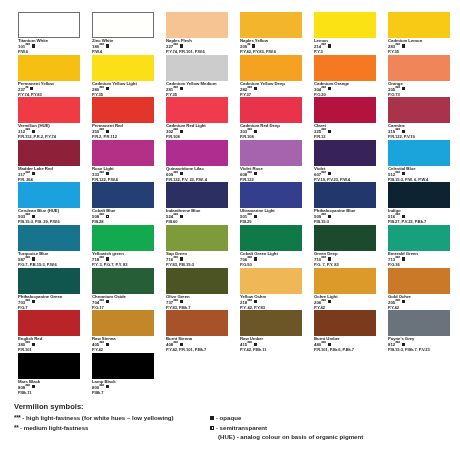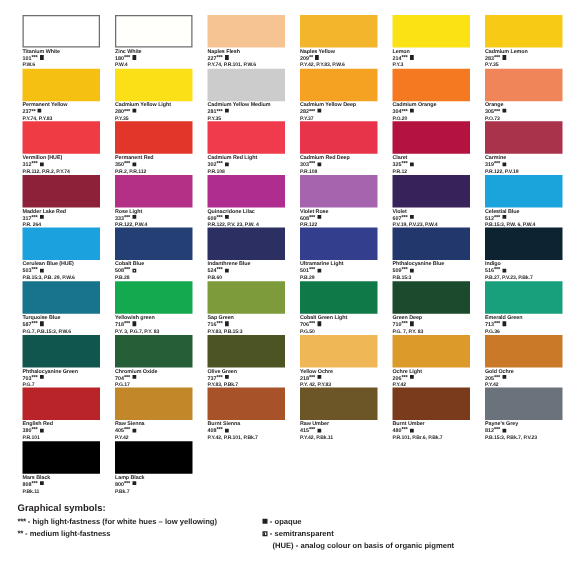--- a/index.html
+++ b/index.html
@@ -541,21 +541,21 @@
           <div class="meta">
             <span class="cname">Lamp Black</span>
             <span class="cline2"><span>800</span><span class="stars">***</span><span class="op"></span></span>
             <span class="cpig">P.Bk.7</span>
           </div>
         </div>
       </div>
     </div>
 
   <div id="legend">
-    <div class="legend-title">Graphical symbols:</div>
+    <div class="legend-title">Vermilion symbols:</div>
     <div class="legend-body">
       <div class="lg-left">
         <div class="lg-line">
           <span class="stars">***</span>
           <span>- high light-fastness (for white hues – low yellowing)</span>
         </div>
         <div class="lg-line">
           <span class="stars">**</span>
           <span>- medium light-fastness</span>
         </div>

